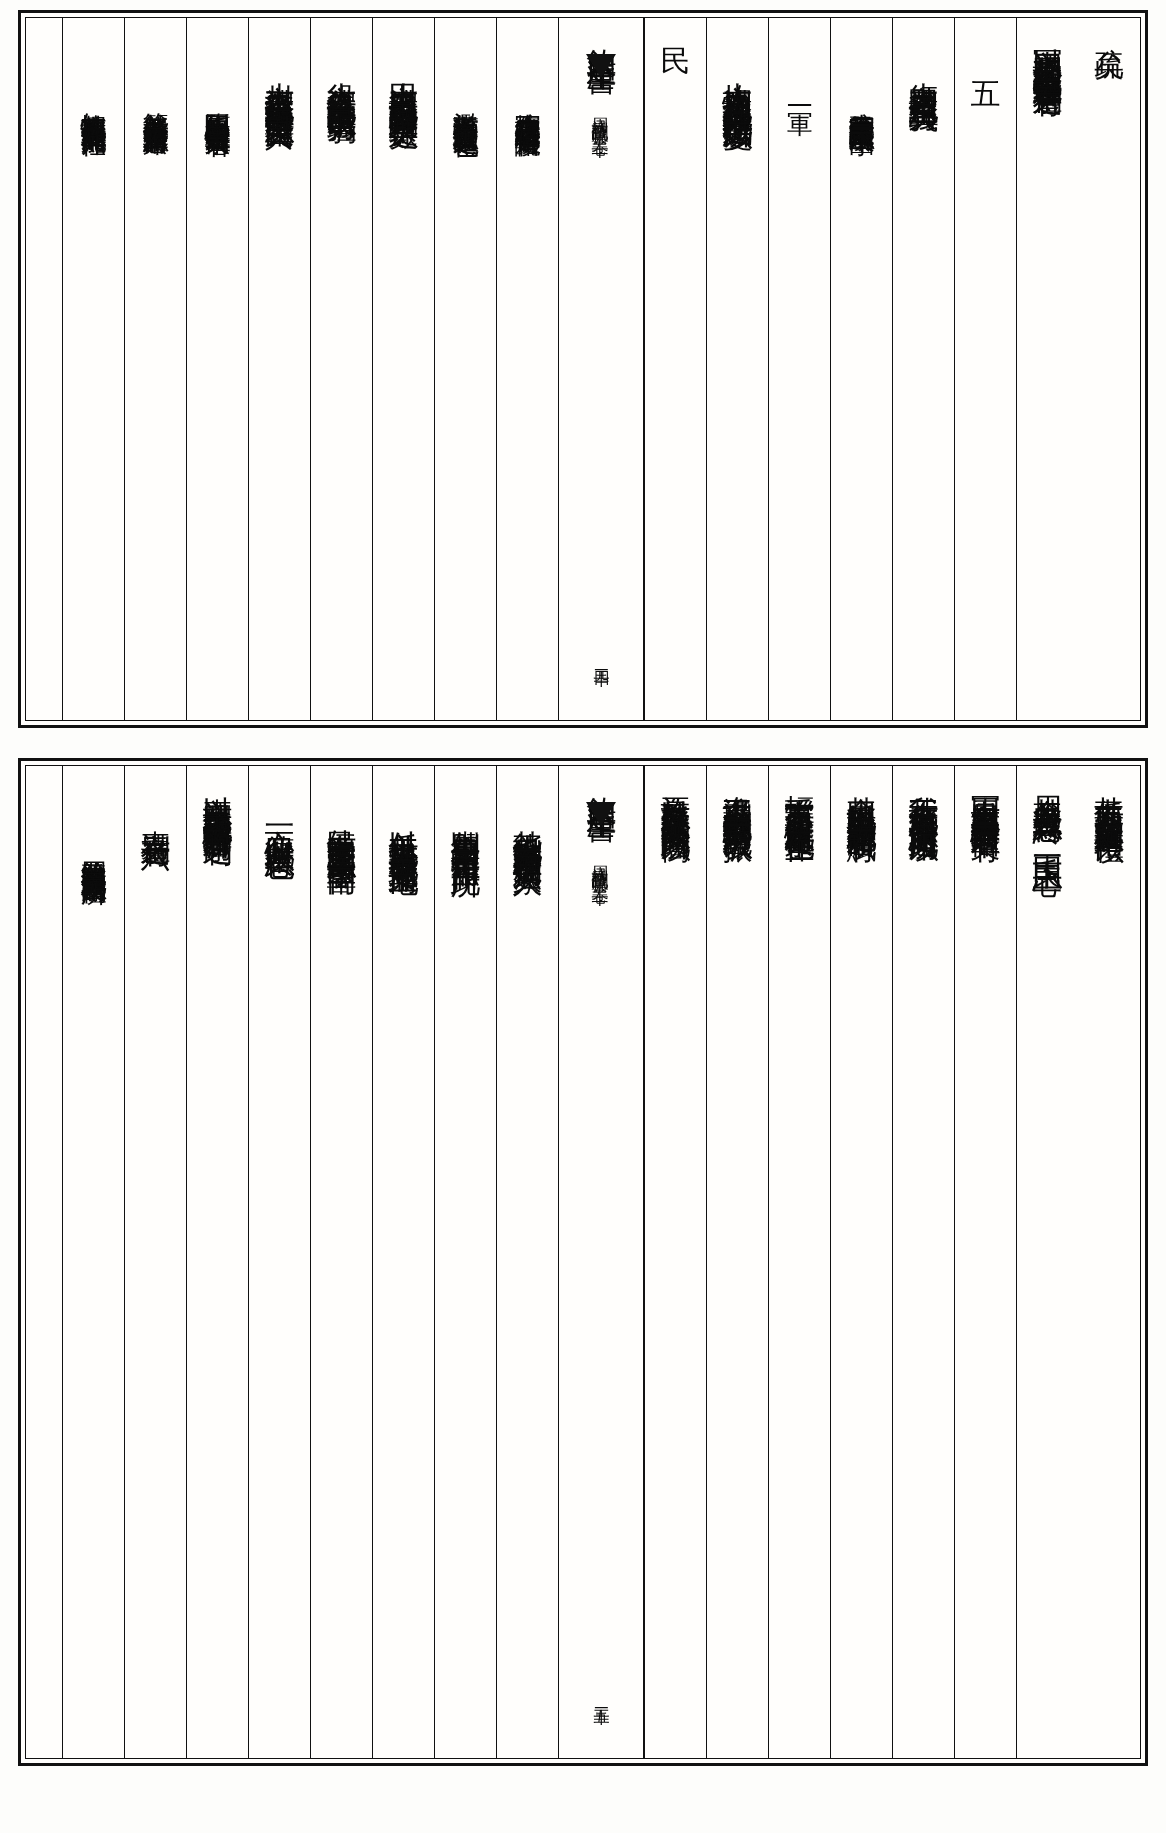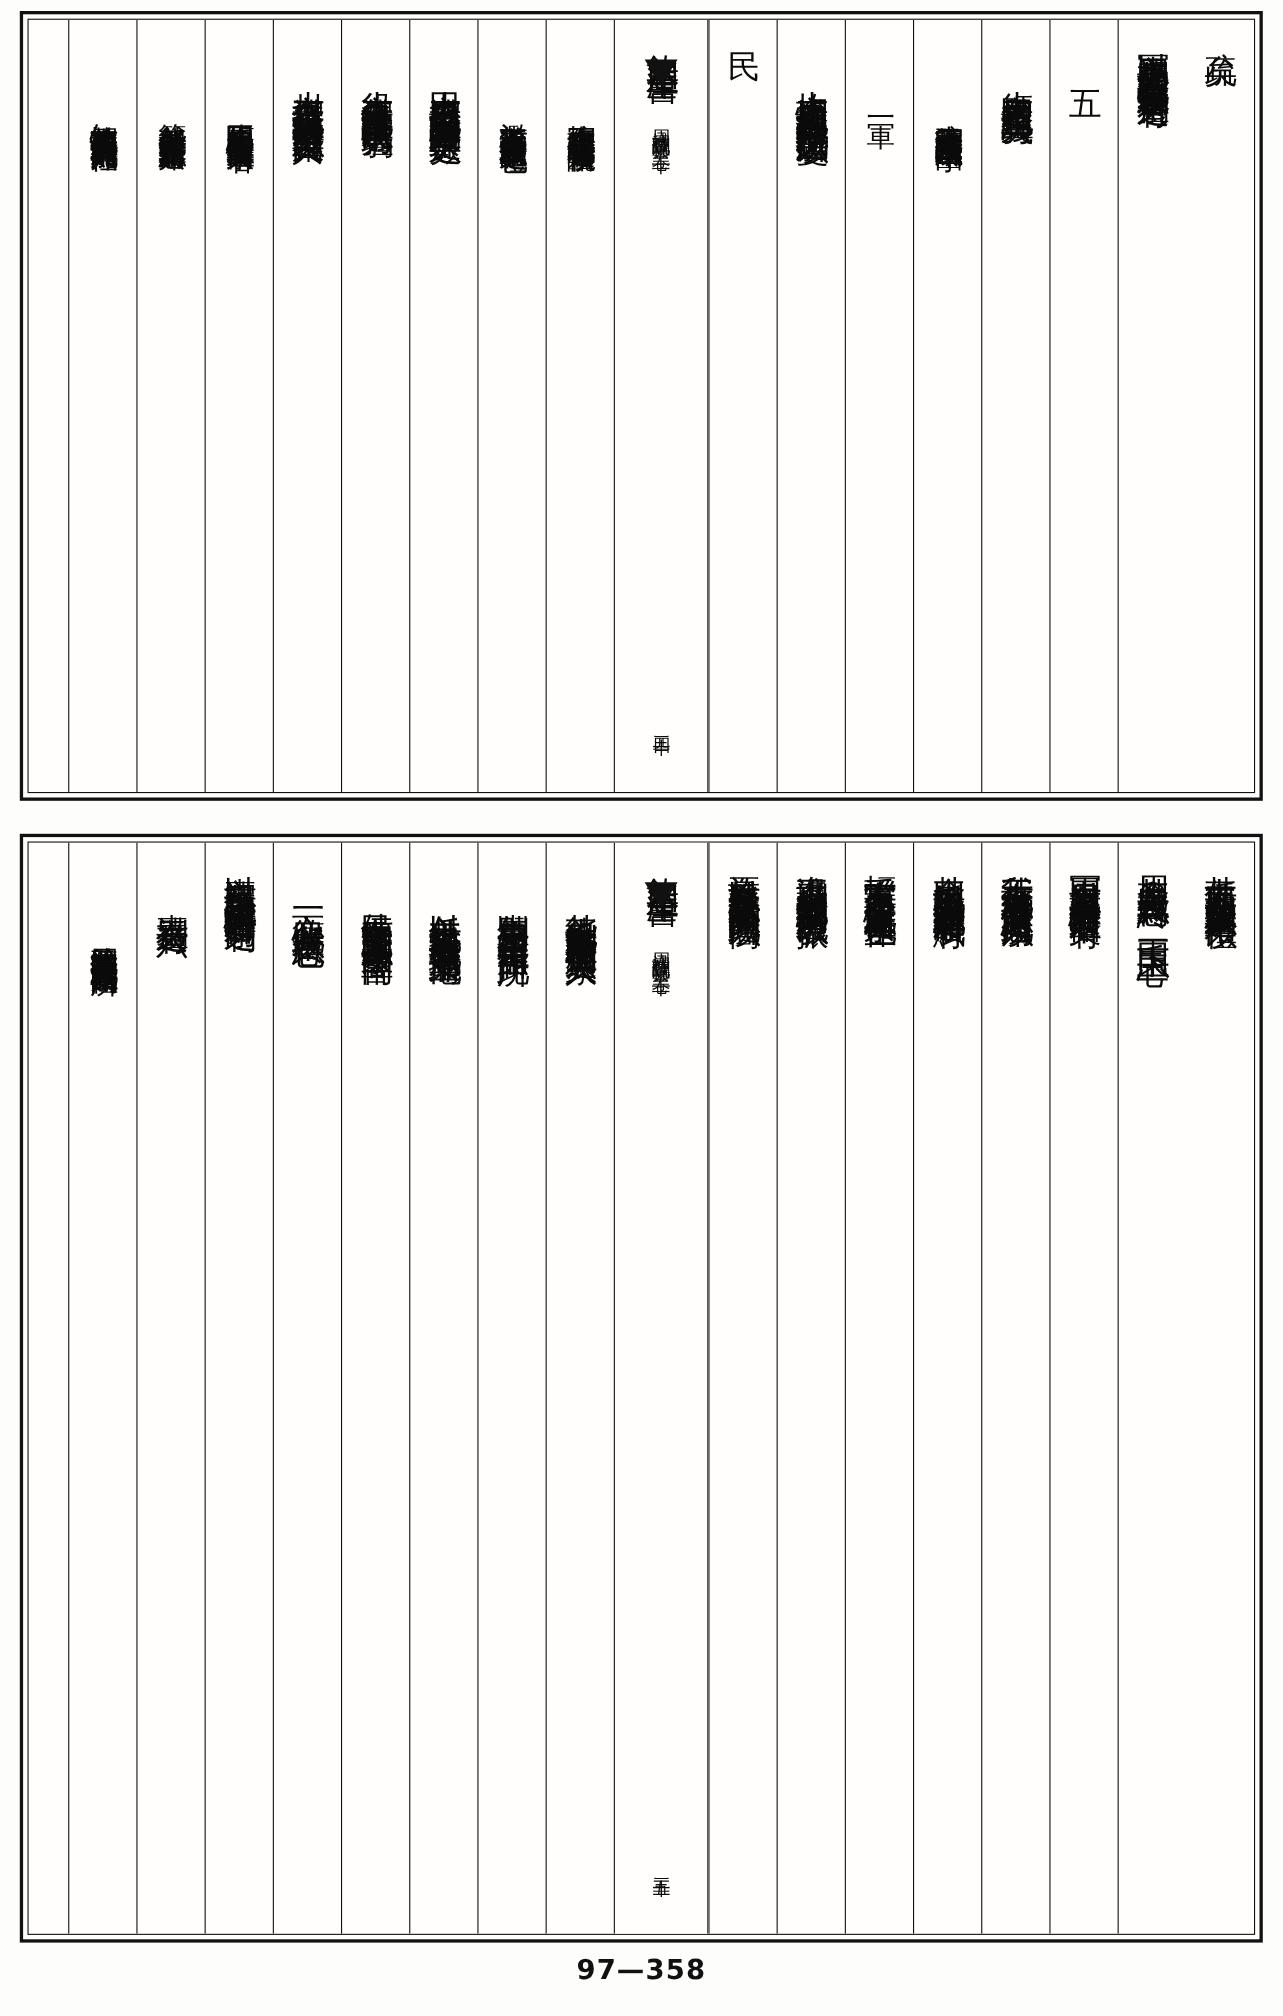--- a/index.html
+++ b/index.html
@@ -290,15 +290,14 @@
       <div class="col indent1" style="width:62px">
         <div class="col-text">嘉禮之別有六</div>
       </div>
       <div class="col indent2 small" style="width:62px">
         <div class="col-text">疏餘四禮皆云邦國獨此云萬民者以嘉禮萬民所</div>
       </div>
 
     </div>
   </div>
 
-  <div class="footer-page">97—358</div>
 
 </div>
 
 </body></html>

